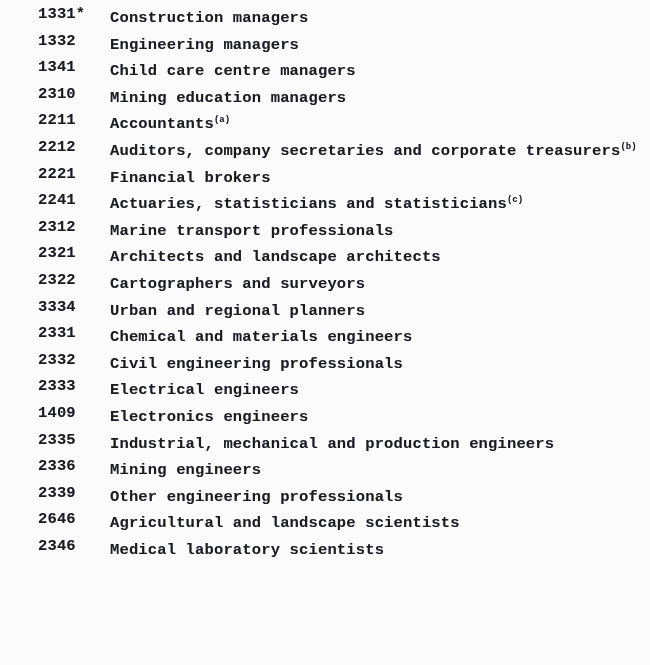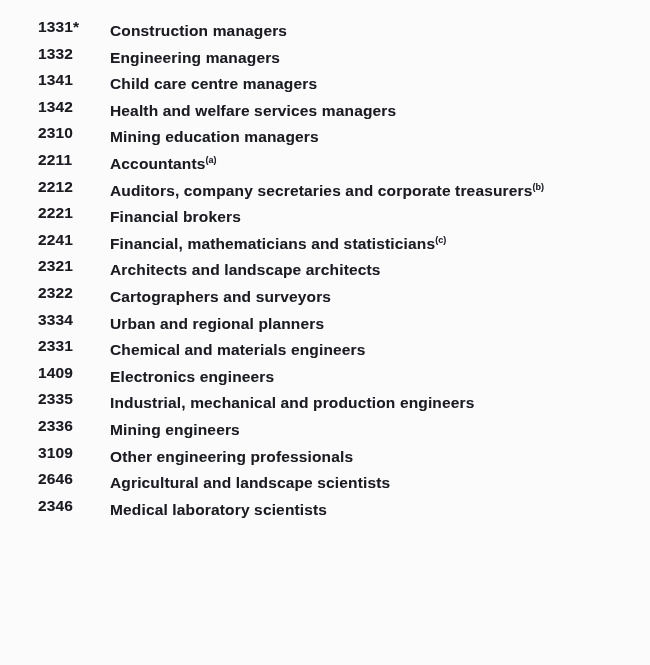--- a/index.html
+++ b/index.html
@@ -9,23 +9,24 @@
   }
   body {
     width: 650px;
     height: 665px;
     overflow: hidden;
     font-family: "Liberation Sans", "DejaVu Sans", sans-serif;
   }
   .page {
     width: 590px;
     height: 665px;
-    padding-top: 16px;
+    padding-top: 3px;
     box-sizing: border-box;
     background: #fbfbfb;
+    font-family: Liberation Mono, monospace;
   }
   .row {
     padding-left: 38px;
     line-height: 22.6px;
     font-size: 15.5px;
     font-weight: 600;
     color: #1c1c1e;
     letter-spacing: 0.15px;
     white-space: nowrap;
     
@@ -56,80 +57,86 @@
   </div>
 
   <div class="row">
     <span class="code">1332</span><span class="occ-name"><span>Engineering managers</span><sup class="fnote"></sup></span>
   </div>
 
   <div class="row">
     <span class="code">1341</span><span class="occ-name"><span>Child care centre managers</span><sup class="fnote"></sup></span>
   </div>
 
-  <div class="row">
-    <span class="code">1342</span><span class="occ-name"><span>Health and welfare services managers</span><sup class="fnote"></sup></span>
-  </div>
 
 
   <div class="row">
     <span class="code">2310</span><span class="occ-name"><span>Mining education managers</span><sup class="fnote"></sup></span>
   </div>
 
   <div class="row">
     <span class="code">2211</span><span class="occ-name"><span>Accountants</span><sup class="fnote">(a)</sup></span>
   </div>
 
   <div class="row">
     <span class="code">2212</span><span class="occ-name"><span>Auditors, company secretaries and corporate treasurers</span><sup class="fnote">(b)</sup></span>
   </div>
 
   <div class="row">
     <span class="code">2221</span><span class="occ-name"><span>Financial brokers</span><sup class="fnote"></sup></span>
   </div>
 
   <div class="row">
-    <span class="code">2241</span><span class="occ-name"><span>Financial, mathematicians and statisticians</span><sup class="fnote">(c)</sup></span>
+    <span class="code">2241</span><span class="occ-name"><span>Actuaries, statisticians and statisticians</span><sup class="fnote">(c)</sup></span>
   </div>
 
 
 
+  <div class="row">
+    <span class="code">2312</span><span class="occ-name"><span>Marine transport professionals</span><sup class="fnote"></sup></span>
+  </div>
 
   <div class="row">
     <span class="code">2321</span><span class="occ-name"><span>Architects and landscape architects</span><sup class="fnote"></sup></span>
   </div>
 
   <div class="row">
     <span class="code">2322</span><span class="occ-name"><span>Cartographers and surveyors</span><sup class="fnote"></sup></span>
   </div>
 
   <div class="row">
     <span class="code">3334</span><span class="occ-name"><span>Urban and regional planners</span><sup class="fnote"></sup></span>
   </div>
 
   <div class="row">
     <span class="code">2331</span><span class="occ-name"><span>Chemical and materials engineers</span><sup class="fnote"></sup></span>
   </div>
 
+  <div class="row">
+    <span class="code">2332</span><span class="occ-name"><span>Civil engineering professionals</span><sup class="fnote"></sup></span>
+  </div>
 
+  <div class="row">
+    <span class="code">2333</span><span class="occ-name"><span>Electrical engineers</span><sup class="fnote"></sup></span>
+  </div>
 
   <div class="row">
     <span class="code">1409</span><span class="occ-name"><span>Electronics engineers</span><sup class="fnote"></sup></span>
   </div>
 
   <div class="row">
     <span class="code">2335</span><span class="occ-name"><span>Industrial, mechanical and production engineers</span><sup class="fnote"></sup></span>
   </div>
 
   <div class="row">
     <span class="code">2336</span><span class="occ-name"><span>Mining engineers</span><sup class="fnote"></sup></span>
   </div>
 
   <div class="row">
-    <span class="code">3109</span><span class="occ-name"><span>Other engineering professionals</span><sup class="fnote"></sup></span>
+    <span class="code">2339</span><span class="occ-name"><span>Other engineering professionals</span><sup class="fnote"></sup></span>
   </div>
 
   <div class="row">
     <span class="code">2646</span><span class="occ-name"><span>Agricultural and landscape scientists</span><sup class="fnote"></sup></span>
   </div>
 
   <div class="row">
     <span class="code">2346</span><span class="occ-name"><span>Medical laboratory scientists</span><sup class="fnote"></sup></span>
   </div>
 

